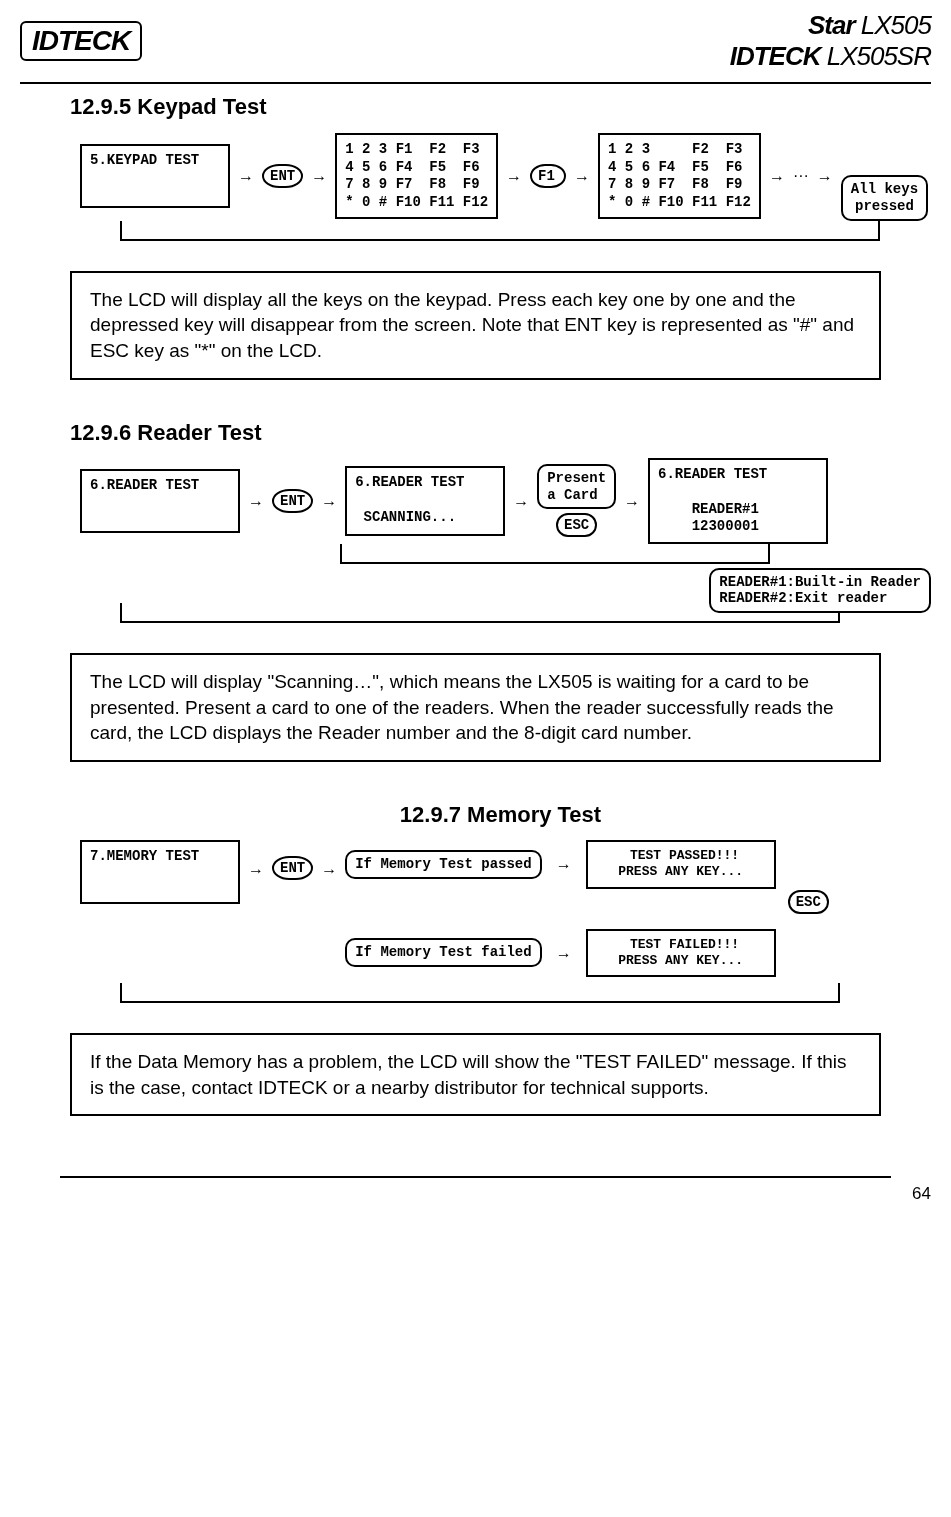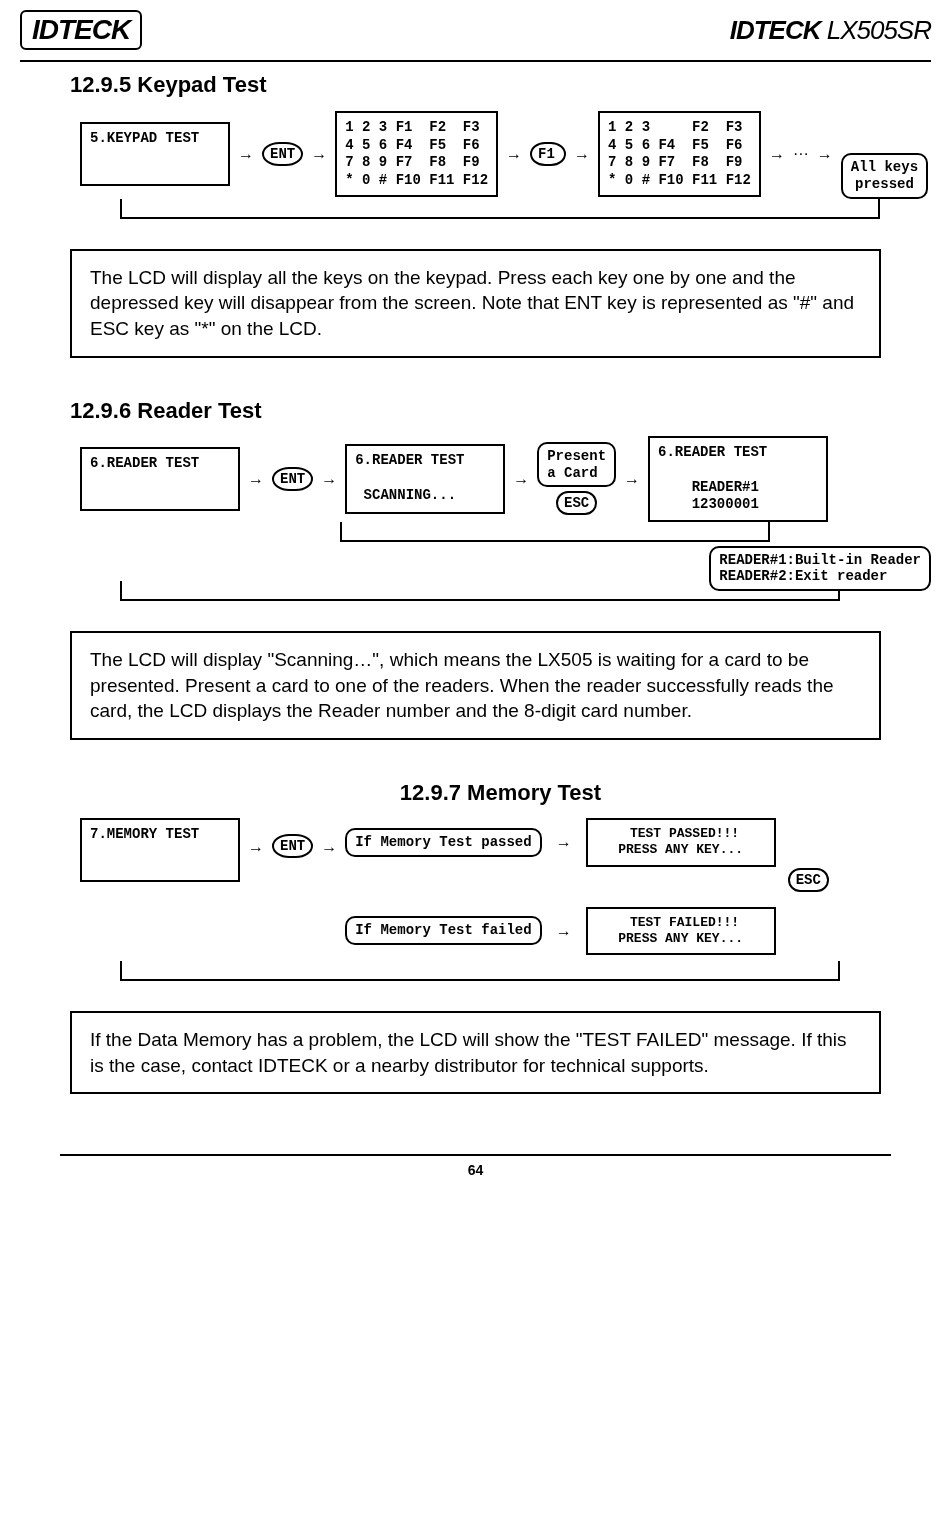--- a/index.html
+++ b/index.html
@@ -100,35 +100,38 @@
   .note-box {
     border: 2px solid #000;
     margin: 30px 50px 40px 50px;
     padding: 14px 18px;
     font-size: 19px;
     line-height: 1.35;
   }
   .stack { display:flex; flex-direction:column; gap:4px; }
   .mem-row { display:flex; align-items:center; gap:12px; }
   .footer-hr { border:none; border-top:2px solid #000; margin: 60px 40px 6px 40px;}
-  .page-num { text-align:center; font-weight:bold; font-size:14px;}
+  .page-num { text-align:right; font-weight:normal; font-size:17px;}
   .reader-sub{
     display:flex; flex-direction:column; align-items:flex-end; gap:0; margin-top:4px;
   }
   .reader-ret{
     height:20px; border-left:2px solid #000; border-bottom:2px solid #000; border-right:2px solid #000;
     margin-left:40px; margin-right:10px;
   }
 </style>
 </head>
 <body>
 
 <div class="header">
   <div class="logo-left">IDTECK</div>
   <div class="logo-right">
+    <div class="line1">
+      <span>Star</span><span class="thin"> LX505</span>
+    </div>
     <div class="line2">
       <span>IDTECK</span><span class="thin"> LX505SR</span>
     </div>
   </div>
 </div>
 <hr class="section-hr">
 
 <div class="section-title">12.9.5 Keypad Test</div>
 
 <div class="diagram">

